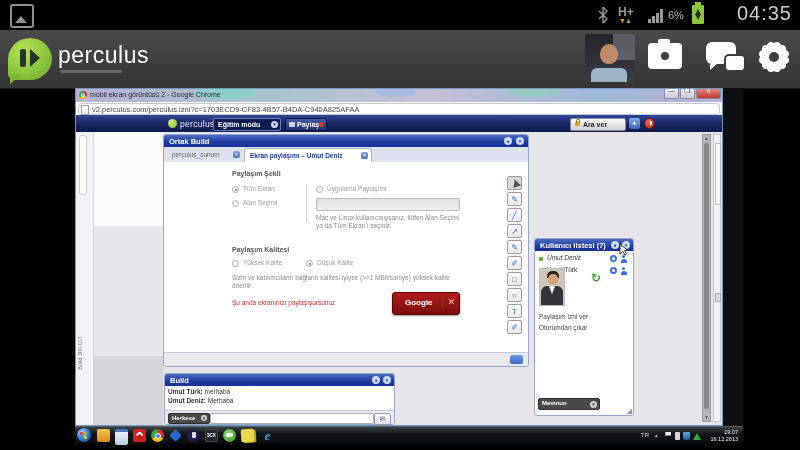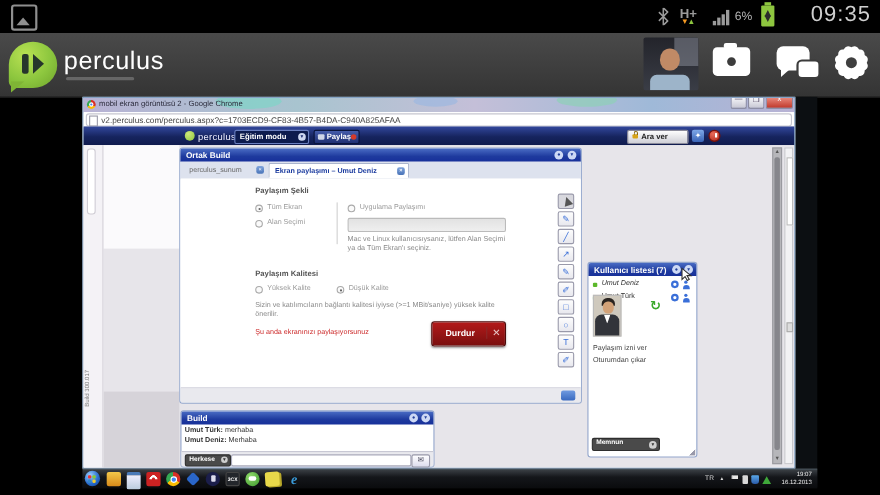--- a/index.html
+++ b/index.html
@@ -199,21 +199,21 @@
     <i style="left:0;height:4px"></i>
       <i style="left:4px;height:7px"></i>
       <i style="left:8px;height:10px"></i>
       <i style="left:12px;height:14px"></i>
   </div>
   <div class="abs sb-pct">6%</div>
   <div class="abs battery">
       <i></i>
       <i></i>
     </div>
-  <div class="abs sb-time">09:35</div>
+  <div class="abs sb-time">04:35</div>
 </div>
 
 <div id="appheader" class="abs">
   <div class="abs plogo">
       <i></i>
       <i></i>
     </div>
   <div class="abs brand">perculus</div>
   <div class="abs brand-tag"></div>
   <div class="abs vthumb">
@@ -250,21 +250,21 @@
           <span>❐</span>
         </div>
       <div class="abs winbtn close" style="left:620px;width:25px">
           <span>x</span>
         </div>
     </div>
 
     <div class="abs urlbar">
       <div class="urlfield"></div>
       <div class="abs pageicon"></div>
-      <div class="abs urltext">v2.perculus.com/perculus.aspx?c=1703ECD9-CF83-4B57-B4DA-C940A825AFAA</div>
+      <div class="abs urltext">v2.perculus.com/perculus.izni?c=1703ECD9-CF83-4B57-B4DA-C940A825AFAA</div>
     </div>
 
     <div class="abs siteheader">
       <div class="abs sitelogo-dot"></div>
       <div class="abs sitelogo-txt">perculus</div>
       <div class="abs mode-select">
         <b>Eğitim modu</b>
         <span class="sel-arrow">▾</span>
       </div>
       <div class="abs paylas-btn">
@@ -332,21 +332,21 @@
           <span class="rlabel" style="left:153px;top:97px">Düşük Kalite</span>
 
           <div class="note" style="left:68px;top:112px">
             <div>Sizin ve katılımcıların bağlantı kalitesi iyiyse (&gt;=1 MBit/saniye) yüksek kalite</div>
             <div>önerilir.</div>
           </div>
 
           <div class="notice" style="left:68px;top:137px">Şu anda ekranınızı paylaşıyorsunuz</div>
 
           <div class="durdur">
-            <b>Durdur</b>
+            <b>Google</b>
             <span class="dx">✕</span>
           </div>
 
           <div class="tools">
             <div class="tool sel">
                 <span class="cur"></span>
               </div>
             <div class="tool">✎</div>
             <div class="tool">╱</div>
             <div class="tool">↗</div>

